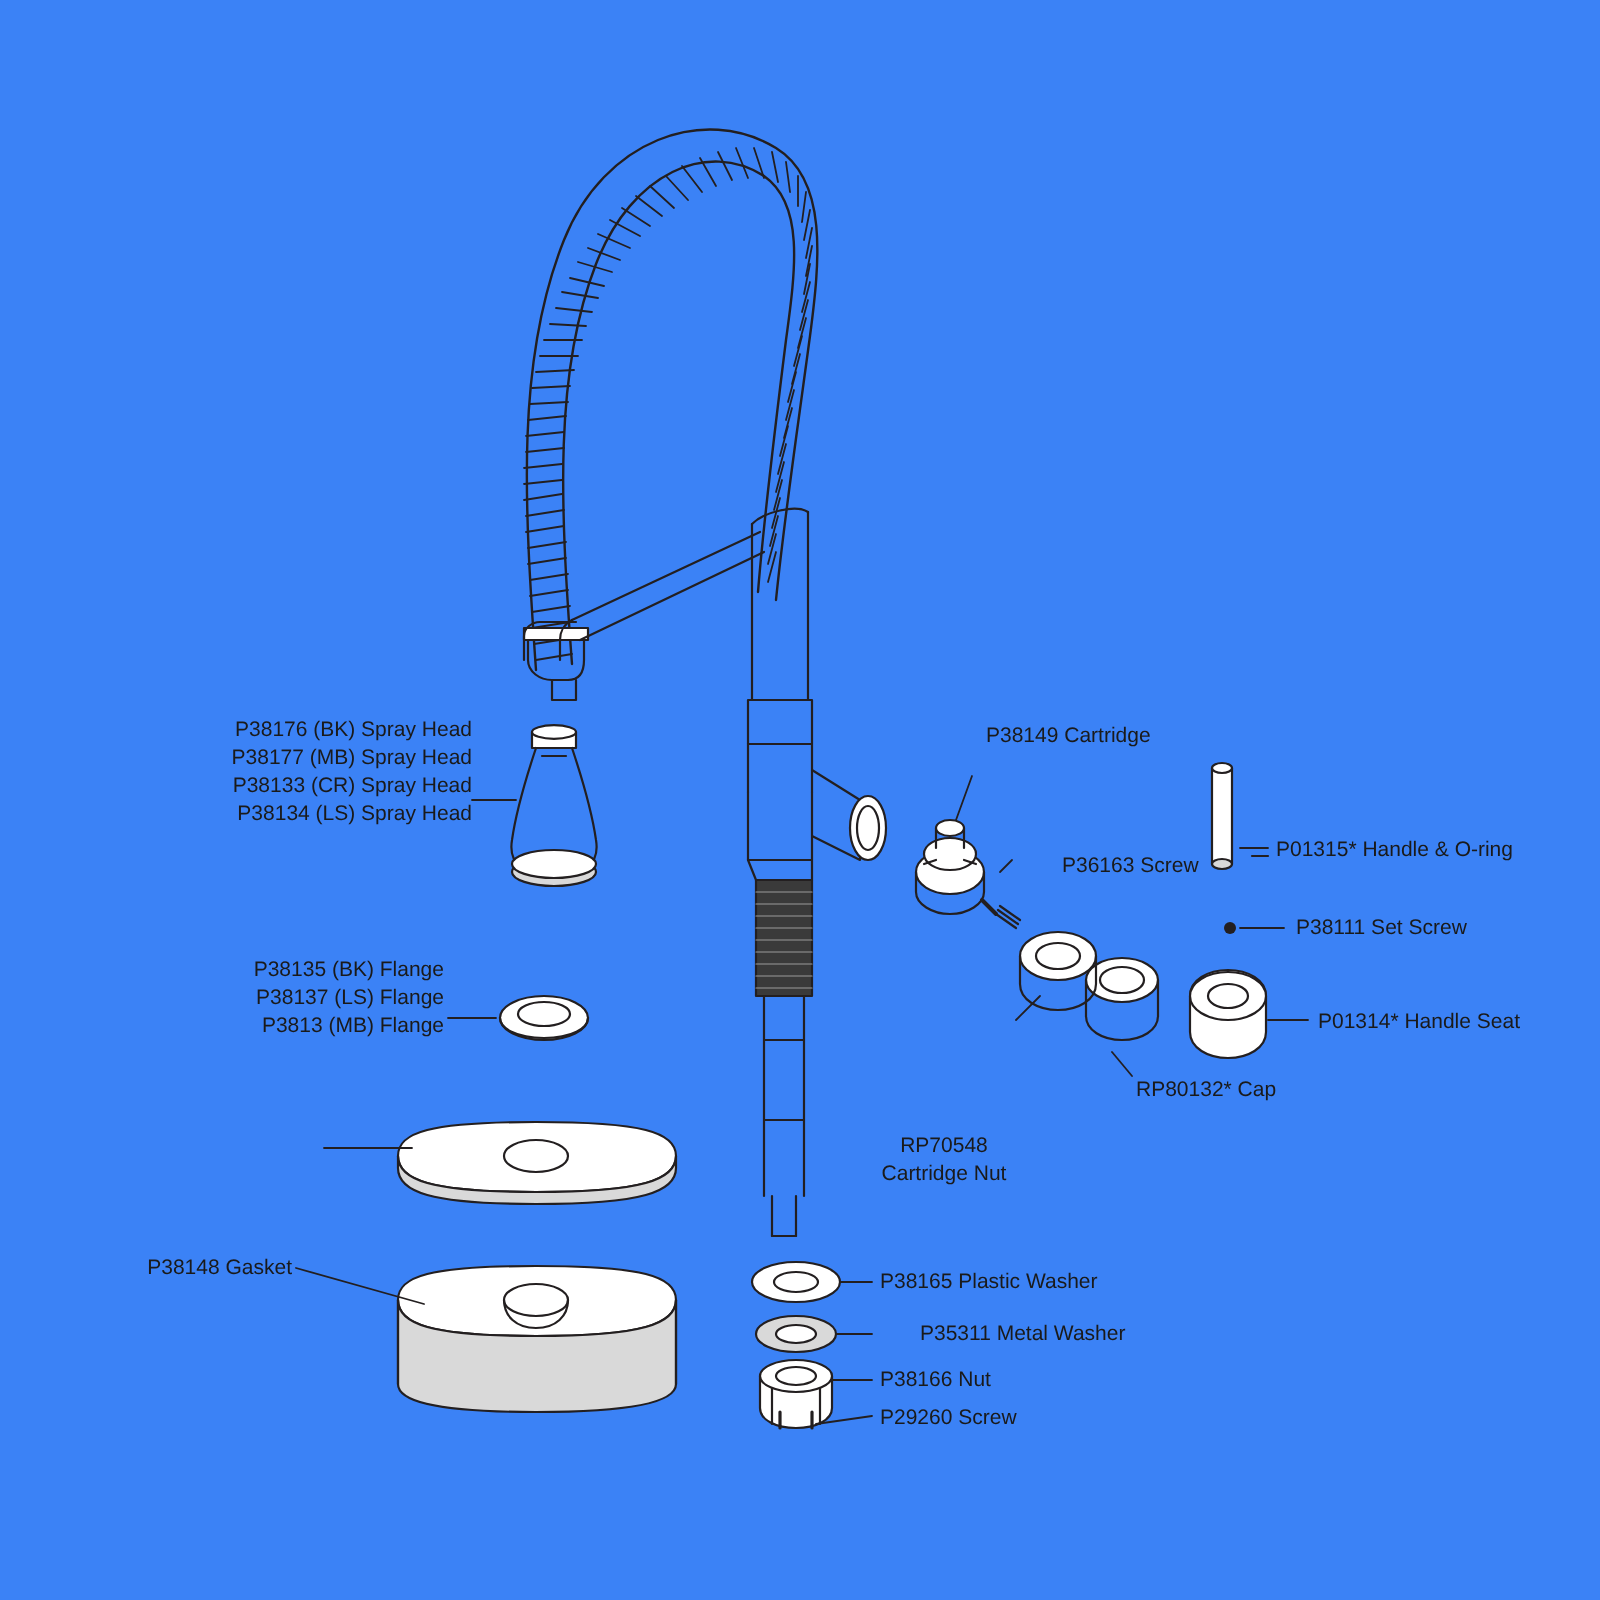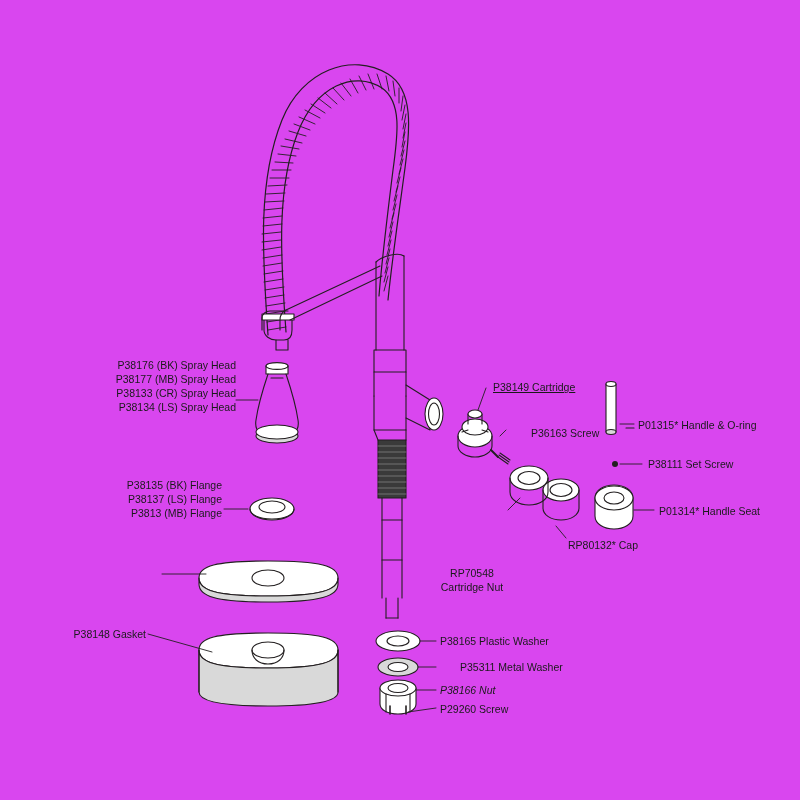--- a/index.html
+++ b/index.html
@@ -4,21 +4,21 @@
 <style>
   html, body {
     margin: 0;
     padding: 0;
     background: #ffffff;
   }
   #page {
     position: relative;
     width: 800px;
     height: 800px;
-    background: #d946ef;
+    background: #3b82f6;
     font-family: "Liberation Sans", sans-serif;
     overflow: hidden;
   }
   #diagram-svg {
     position: absolute;
     left: 0;
     top: 0;
     width: 800px;
     height: 800px;
   }
@@ -299,21 +299,21 @@
     <span class="cl-line">P38135 (BK) Flange</span>
     <span class="cl-line">P38137 (LS) Flange</span>
     <span class="cl-line">P3813 (MB) Flange</span>
   </div>
 
 
   <div class="callout right" style="left:0px; top:627px; width:146px;">
     <span class="cl-line">P38148 Gasket</span>
   </div>
 
-  <div class="callout left" style="left:493px; top:380px;text-decoration:underline;">
+  <div class="callout left" style="left:493px; top:361px;">
     <span class="cl-line">P38149 Cartridge</span>
   </div>
 
   <div class="callout left" style="left:511px; top:426px;padding-left:20px;">
     <span class="cl-line">P36163 Screw</span>
   </div>
 
   <div class="callout left" style="left:638px; top:418px;">
     <span class="cl-line">P01315* Handle &amp; O-ring</span>
   </div>
@@ -336,21 +336,21 @@
   </div>
 
   <div class="callout left" style="left:440px; top:634px;">
     <span class="cl-line">P38165 Plastic Washer</span>
   </div>
 
   <div class="callout left" style="left:424px; top:660px;padding-left:36px;">
     <span class="cl-line">P35311 Metal Washer</span>
   </div>
 
-  <div class="callout left" style="left:440px; top:683px;font-style:italic;">
+  <div class="callout left" style="left:440px; top:683px;">
     <span class="cl-line">P38166 Nut</span>
   </div>
 
   <div class="callout left" style="left:440px; top:702px;">
     <span class="cl-line">P29260 Screw</span>
   </div>
 
 </div>
 
 </body></html>

